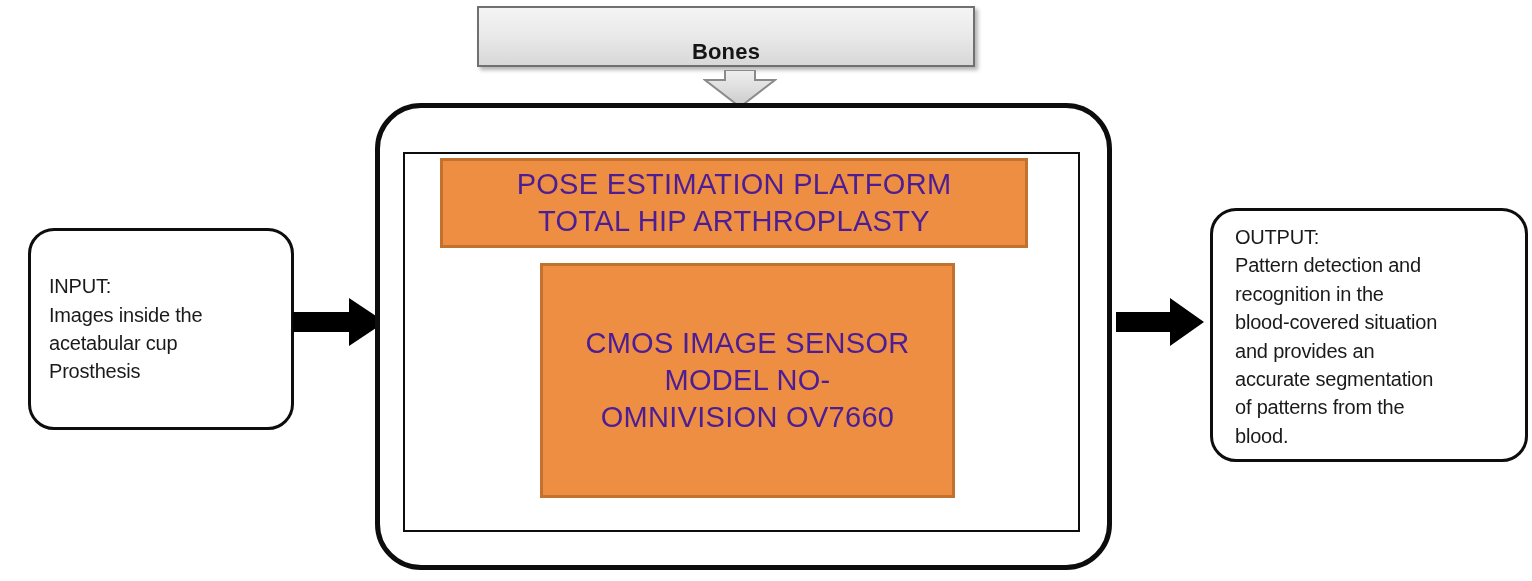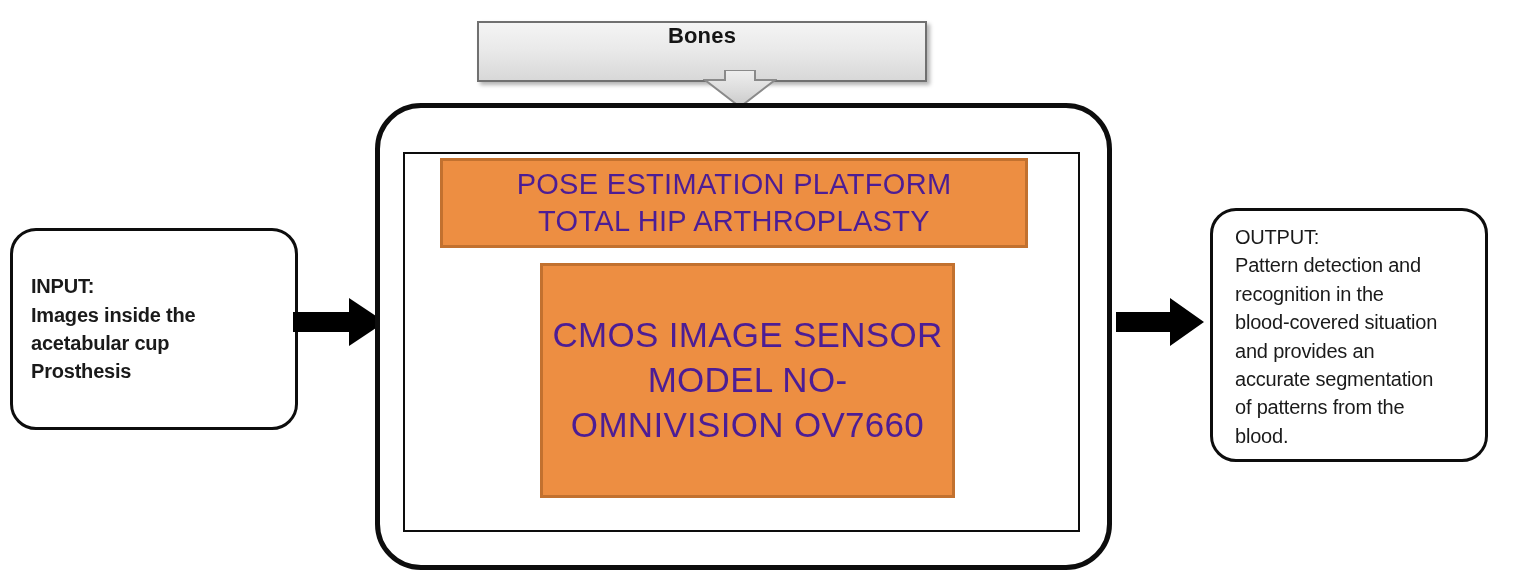--- a/index.html
+++ b/index.html
@@ -26,51 +26,50 @@
     border: 3px solid #0d0d0d;
     border-radius: 26px;
     color: #1a1a1a;
     font-size: 20px;
     line-height: 1.42;
     letter-spacing: -0.2px;
     white-space: pre-line;
     overflow: hidden;
   }
   #input-box {
-    left: 10px;
+    left: 28px;
     top: 228px;
-    width: 288px;
+    width: 266px;
     height: 202px;
     padding: 0 0 0 18px;
     display: flex;
     flex-direction: column;
     justify-content: center;
-    font-weight: bold;
   }
   #output-box {
     left: 1210px;
     top: 208px;
-    width: 278px;
+    width: 318px;
     height: 254px;
     padding: 12px 0 16px 22px;
   }
 
   
   #bones-box {
     position: absolute;
     left: 477px;
-    top: 21px;
-    width: 450px;
+    top: 6px;
+    width: 498px;
     height: 61px;
     box-sizing: border-box;
     border: 2px solid #707070;
     background: linear-gradient(180deg, #f4f4f4 0%, #eaeaea 45%, #d8d8d8 100%);
     box-shadow: 3px 3px 4px rgba(0,0,0,0.30);
     display: flex;
-    align-items: flex-start;
+    align-items: flex-end;
     justify-content: center;
   }
   #bones-label {
     font-size: 22px;
     font-weight: bold;
     color: #151515;
     letter-spacing: 0.2px;
   }
 
   
@@ -126,21 +125,21 @@
     top: 158px;
     width: 588px;
     height: 90px;
     font-size: 29px;
   }
   #cmos-box {
     left: 540px;
     top: 263px;
     width: 415px;
     height: 235px;
-    font-size: 35px;
+    font-size: 29px;
   }
 
   
   .blk-arrow {
     position: absolute;
   }
   #arrow-input {
     left: 293px;
     top: 298px;
     width: 92px;

